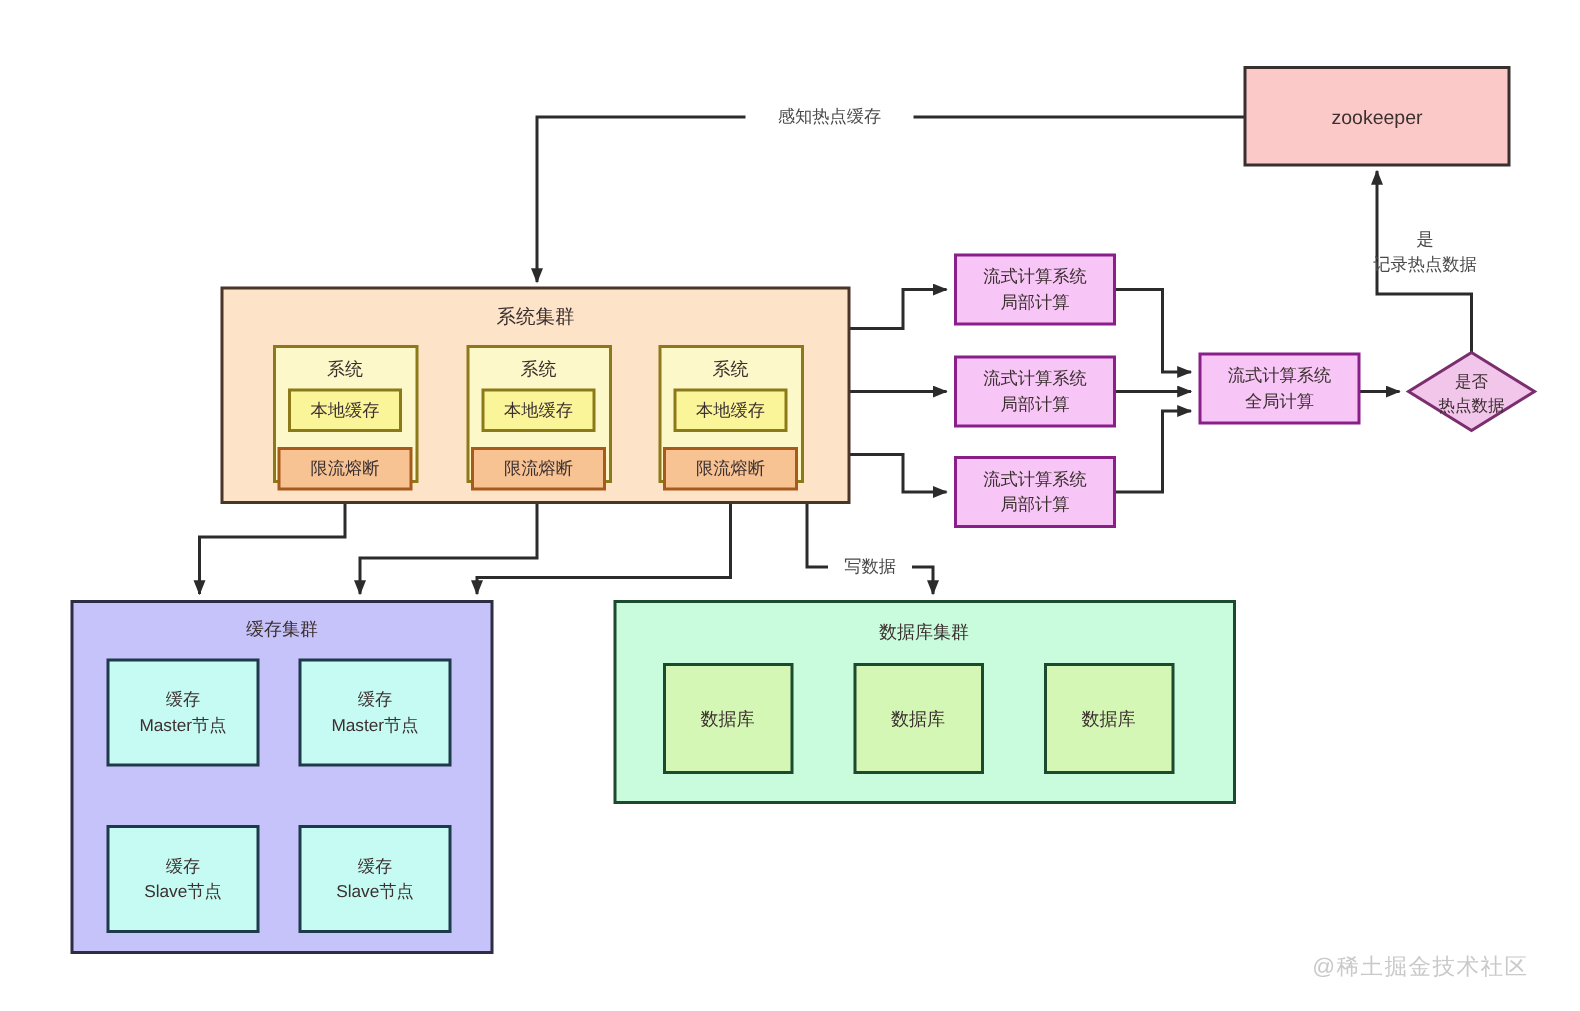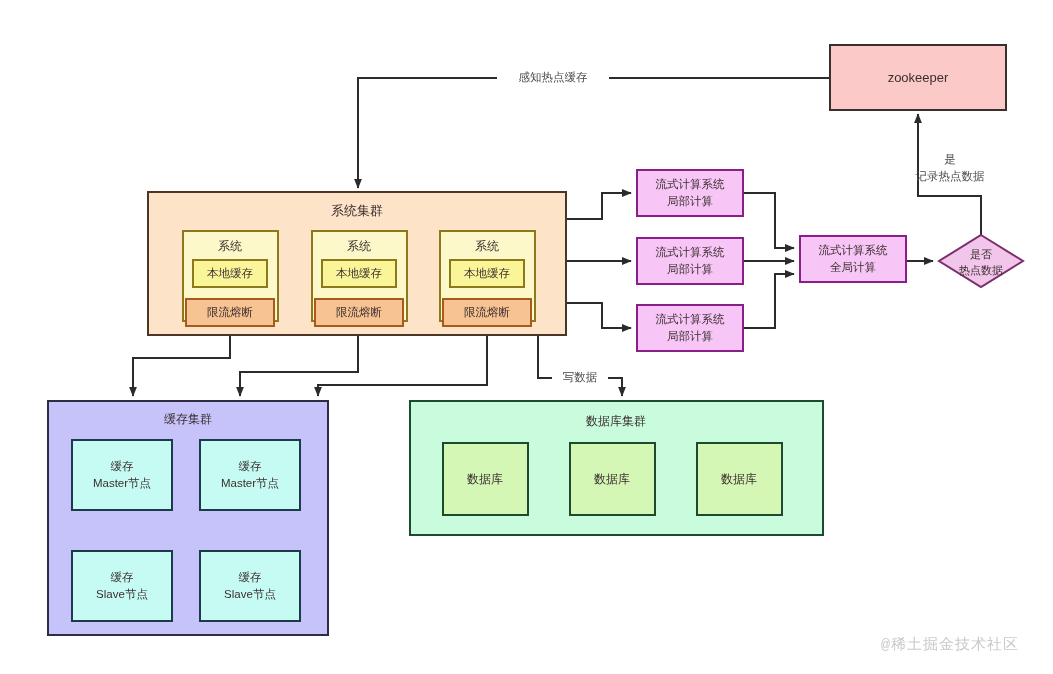--- a/index.html
+++ b/index.html
@@ -51,21 +51,21 @@
     stroke-linejoin: miter;
     stroke-linecap: butt;
   }
   .boxline {
     stroke-width: 2;
   }
   .watermark {
     position: absolute;
     right: 34px;
     bottom: 20px;
-    font-family: Liberation Mono, monospace;
+    font-family: Liberation Sans, sans-serif;
     font-size: 15px;
     color: #c9c9c9;
     letter-spacing: 1px;
     user-select: none;
     white-space: nowrap;
   }
 </style>
 </head>
 <body>
 

